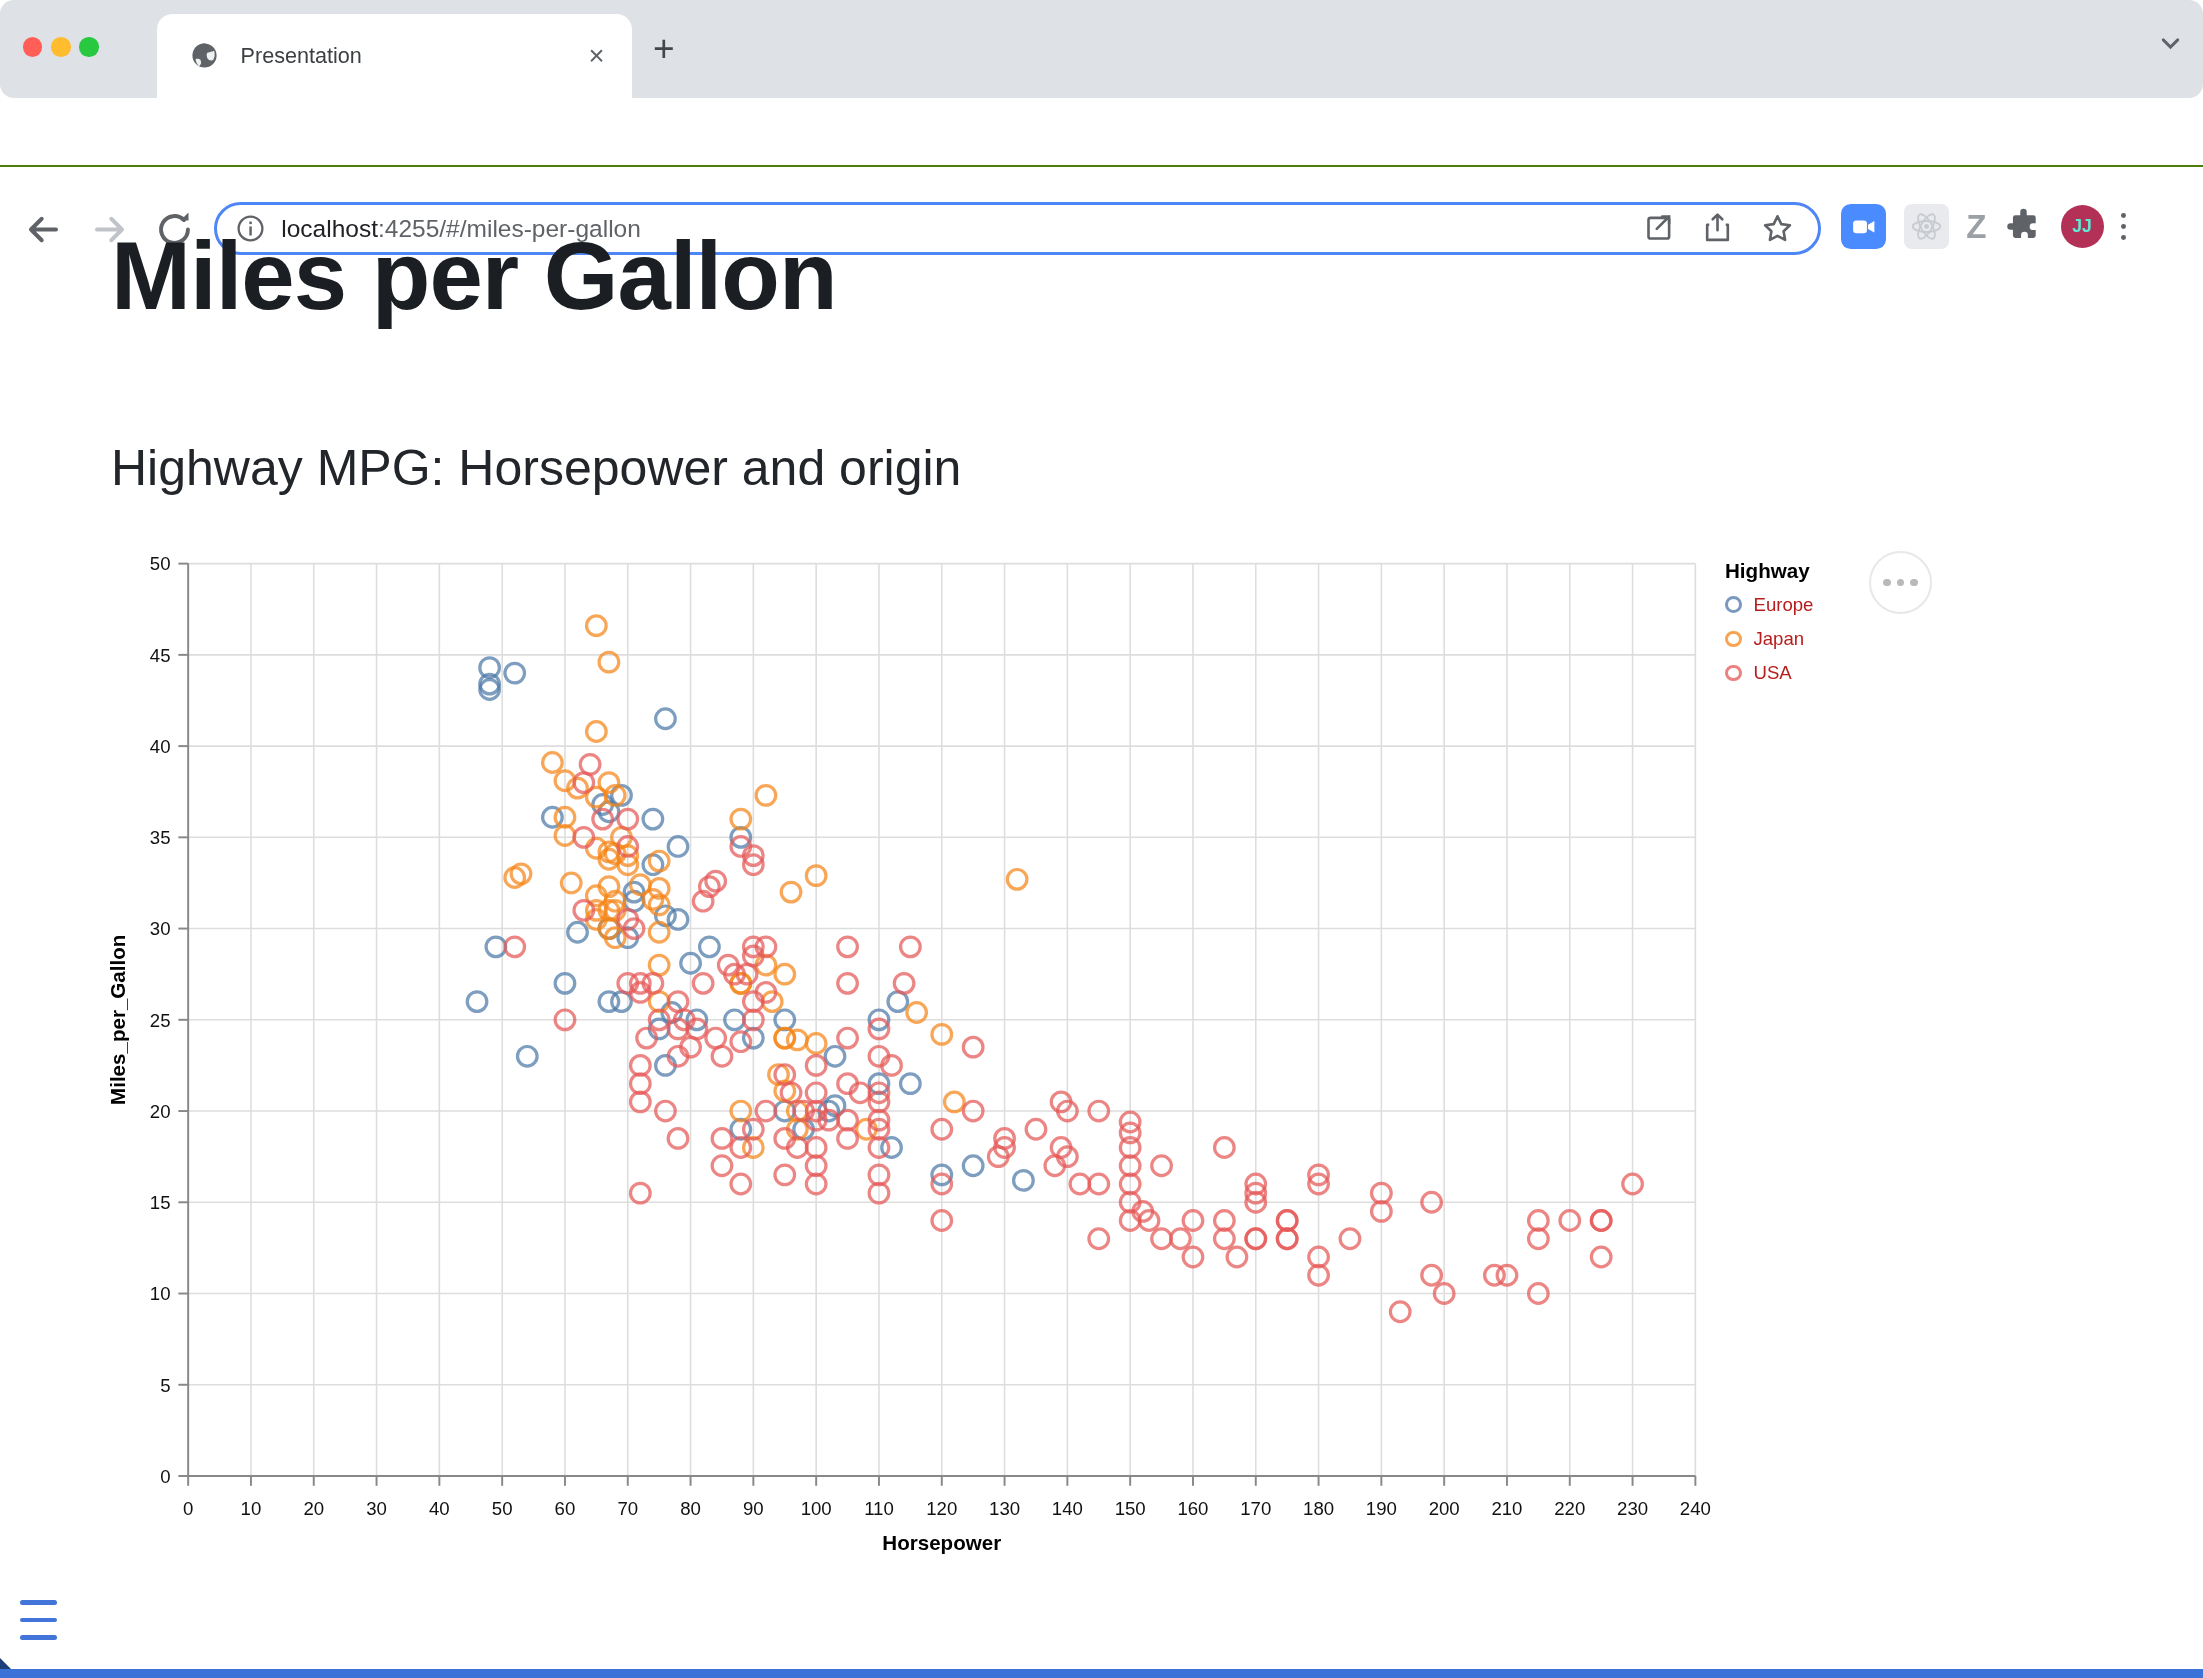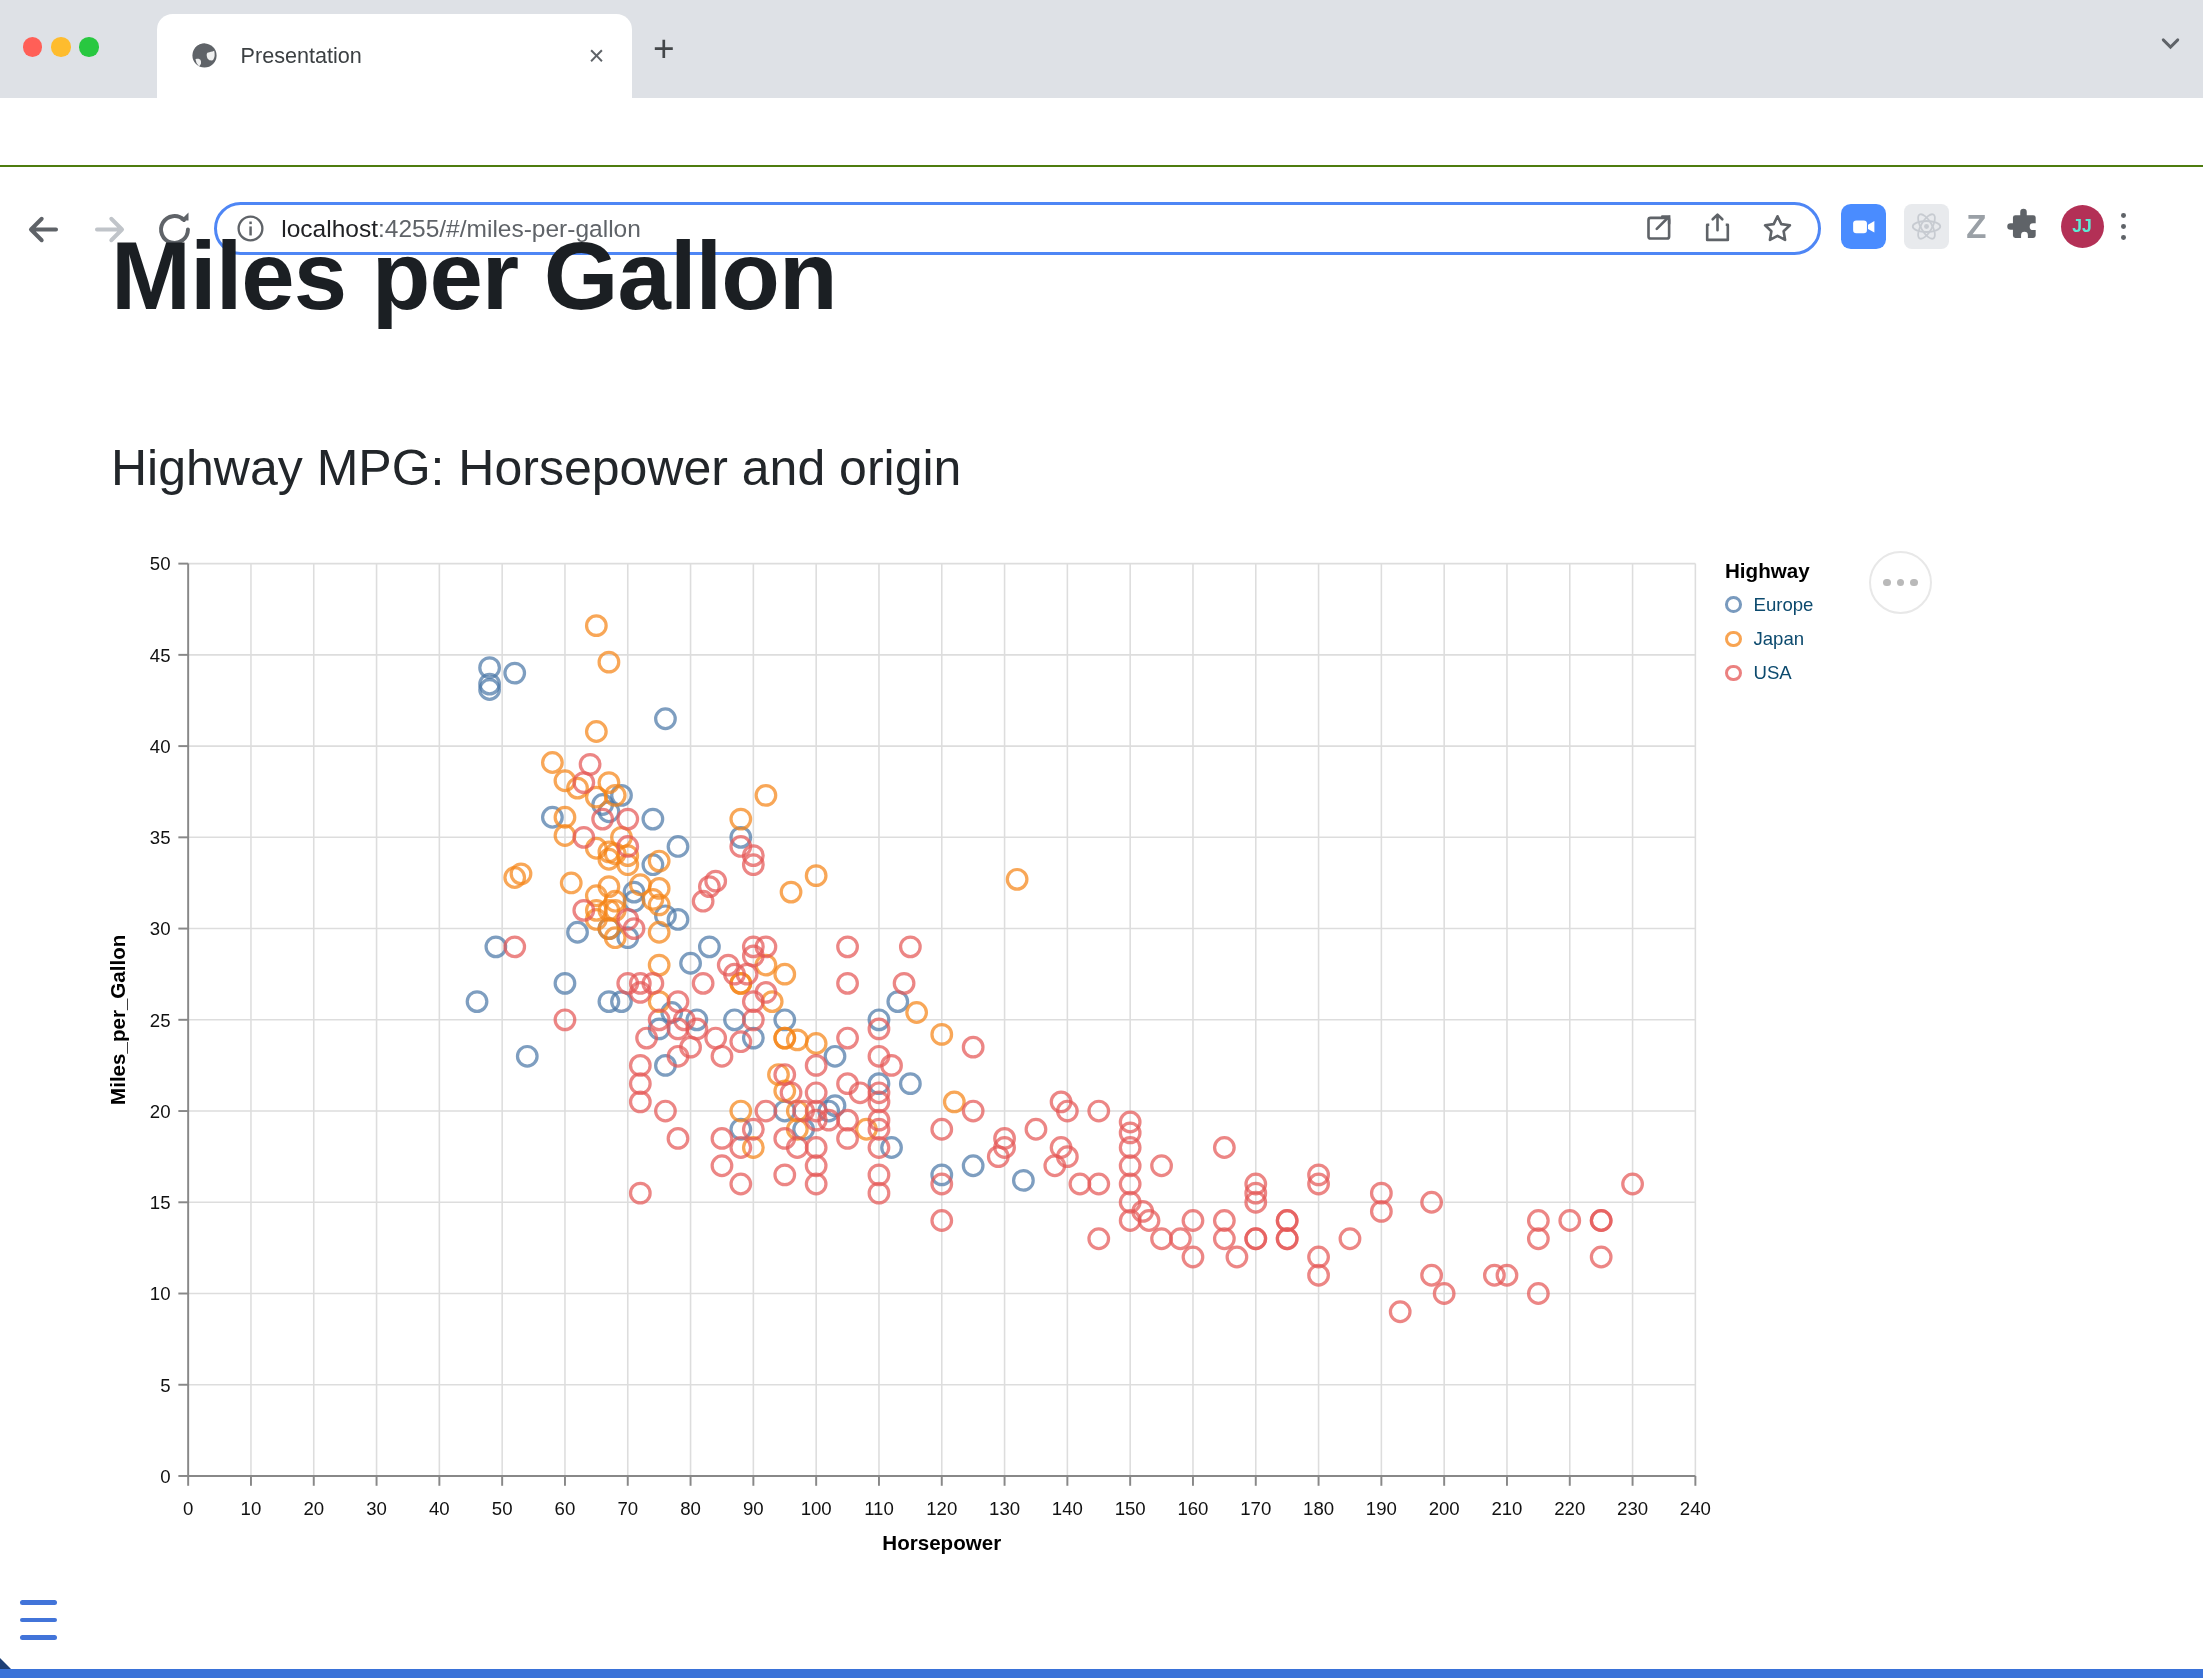--- a/index.html
+++ b/index.html
@@ -2,21 +2,21 @@
 <html><head>
 <meta charset="utf-8">
 <style>
   html,body{margin:0;padding:0;}
   body{
     width:2203px;height:1678px;position:relative;overflow:hidden;
     background:#ffffff;font-family:"Liberation Sans", sans-serif;
     -webkit-font-smoothing:antialiased;
   }
   
-  .tabstrip{position:absolute;left:0;top:0;width:2203px;height:98px;background:#dee1e6;}
+  .tabstrip{position:absolute;left:0;top:0;width:2203px;height:98px;background:#dee1e6;border-radius:14px;}
   .traffic{position:absolute;top:37px;width:19.6px;height:19.6px;border-radius:50%;}
   .t-red{left:22.5px;background:#ff5f57;}
   .t-yellow{left:51px;background:#febc2e;}
   .t-green{left:79px;background:#28c840;}
   .tab{position:absolute;left:157px;top:13.7px;width:475px;height:84px;background:#ffffff;
        border-radius:15.7px 15.7px 0 0;display:flex;align-items:center;}
   .tab-favicon{margin-left:33px;width:29px;height:29px;flex:none;}
   .tab-title{margin-left:21.6px;font-size:21.6px;color:#3c4043;flex:1;white-space:nowrap;overflow:hidden;}
   .tab-close{margin-right:27.4px;font-size:27.4px;color:#5f6368;line-height:1;cursor:default;}
   .newtab-btn{position:absolute;left:653px;top:31px;font-size:37px;color:#44474a;line-height:35px;}
@@ -41,21 +41,21 @@
   .kebab{display:flex;flex-direction:column;gap:5.9px;}
   .kebab i{width:4.9px;height:4.9px;border-radius:50%;background:#5f6368;}
   
   .page-title{position:absolute;left:111px;top:181px;font-size:96px;font-weight:700;color:#1b1f23;letter-spacing:-1px;margin-top:40px;}
   .page-subtitle{position:absolute;left:111px;top:439px;font-size:50px;font-weight:400;color:#22262a;}
   .chart-svg{position:absolute;left:0;top:0;}
   .legend{position:absolute;left:1725px;top:559px;}
   .legend-title{font-size:20.6px;font-weight:bold;color:#000;}
   .legend-row{display:flex;align-items:center;margin-top:8.8px;height:25.5px;}
   .legend-sym{width:16.7px;height:16.7px;border-radius:50%;border:3.9px solid;box-sizing:border-box;opacity:.75;flex:none;}
-  .legend-label{margin-left:11.8px;font-size:18.6px;color:#0c4a6e;}
+  .legend-label{margin-left:11.8px;font-size:18.6px;color:#b91c1c;}
   .vega-actions{position:absolute;left:1869px;top:551px;width:59px;height:59px;border-radius:50%;
         background:#ffffff;border:2px solid #e8e8e8;display:flex;align-items:center;justify-content:center;gap:5.9px;}
   .vega-actions i{width:7.8px;height:7.8px;border-radius:50%;background:#b9b9b9;}
   .hamburger{position:absolute;left:19.6px;top:1600px;width:37px;height:45px;cursor:pointer;}
   .hamburger div{width:37px;height:4.9px;border-radius:2.9px;background:#4274d9;margin-bottom:12.7px;}
   .bottom-bar{position:absolute;left:0;top:1669px;width:2203px;height:8.8px;background:#3a72d8;}
   .bottom-wedge{position:absolute;left:0;top:1658px;width:0;height:0;
         border-left:11.8px solid #1d3f77;border-top:11.8px solid transparent;}
 </style>
 </head>

